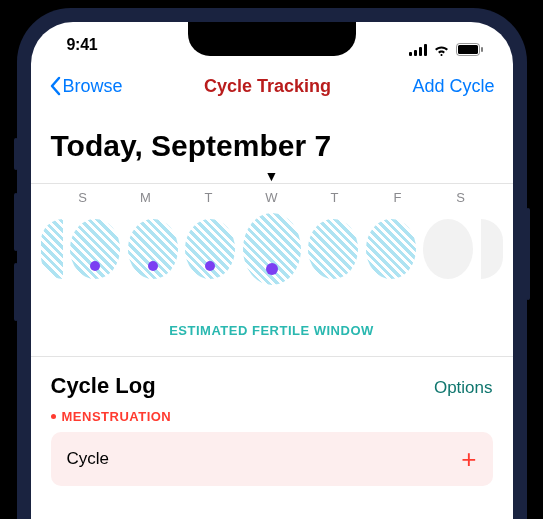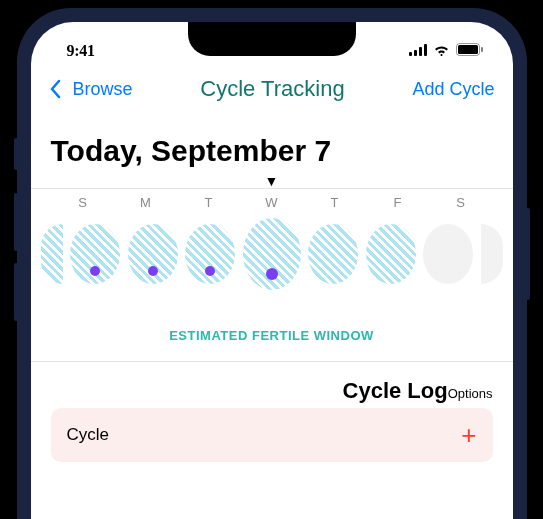--- a/index.html
+++ b/index.html
@@ -35,56 +35,54 @@
       transform: translateX(-50%);
       width: 168px;
       height: 34px;
       background: #000;
       border-radius: 0 0 22px 22px;
       z-index: 10;
     }
     .status-bar {
       display: flex;
       justify-content: space-between;
-      align-items: center;
       padding: 14px 30px 0 36px;
       height: 44px;
       font-weight: 600;
       font-size: 16px;
-      font-family: Liberation Serif, serif;
     }
     .status-time { font-weight: 600; letter-spacing: -0.3px; }
     .status-right {
       display: flex;
       align-items: center;
       gap: 6px;
     }
     .nav-bar {
       display: flex;
       justify-content: space-between;
       align-items: center;
       padding: 10px 18px 8px;
       font-size: 18px;
     }
     .nav-back {
       color: #007aff;
       display: flex;
       align-items: flex-start;
-      gap: 12px;
+      gap: 2px;
       font-size: 18px;
     }
     .nav-back-chevron {
       display: inline-block;
       width: 12px;
       height: 20px;
     }
     .nav-title {
-      font-weight: 400;
-      font-size: 22px;
-      color: #0f766e;
+      font-weight: 700;
+      font-size: 18px;
+      color: #b91c1c;
     }
     .nav-action {
       color: #007aff;
       font-size: 18px;
     }
     .date-heading {
       text-align: left;
       font-size: 30px;
       font-weight: 700;
       margin-top: 24px;
@@ -157,26 +155,26 @@
       color: #2ab8b0;
       font-size: 13px;
       font-weight: 600;
       letter-spacing: 0.5px;
       padding: 4px 0 18px;
       margin-top: 28px;
     }
     .divider { height: 1px; background: #e3e3e3; }
     .cycle-log-header {
       display: flex;
-      justify-content: flex-end;
+      justify-content: space-between;
       align-items: baseline;
       padding: 16px 20px 4px;
     }
     .cycle-log-title { font-size: 22px; font-weight: 700; }
-    .cycle-log-options { color: #000000; font-size: 13px; }
+    .cycle-log-options { color: #0f766e; font-size: 17px; }
     .menstruation-label {
       display: flex;
       align-items: center;
       gap: 6px;
       padding: 6px 20px 8px;
       color: #ff3b30;
       font-size: 13px;
       font-weight: 600;
       letter-spacing: 0.5px;
     }
@@ -293,20 +291,24 @@
       <div class="fertile-label">ESTIMATED FERTILE WINDOW</div>
     </div>
 
     <div class="divider"></div>
 
     <div class="cycle-log-header">
       <div class="cycle-log-title">Cycle Log</div>
       <div class="cycle-log-options">Options</div>
     </div>
 
+    <div class="menstruation-label">
+      <span class="red-dot"></span>
+      <span>MENSTRUATION</span>
+    </div>
 
     <div class="period-card">
       <span class="period-text">Cycle</span>
       <span class="plus-icon">+</span>
     </div>
 
   </div>
 </div>
 
 </body></html>

